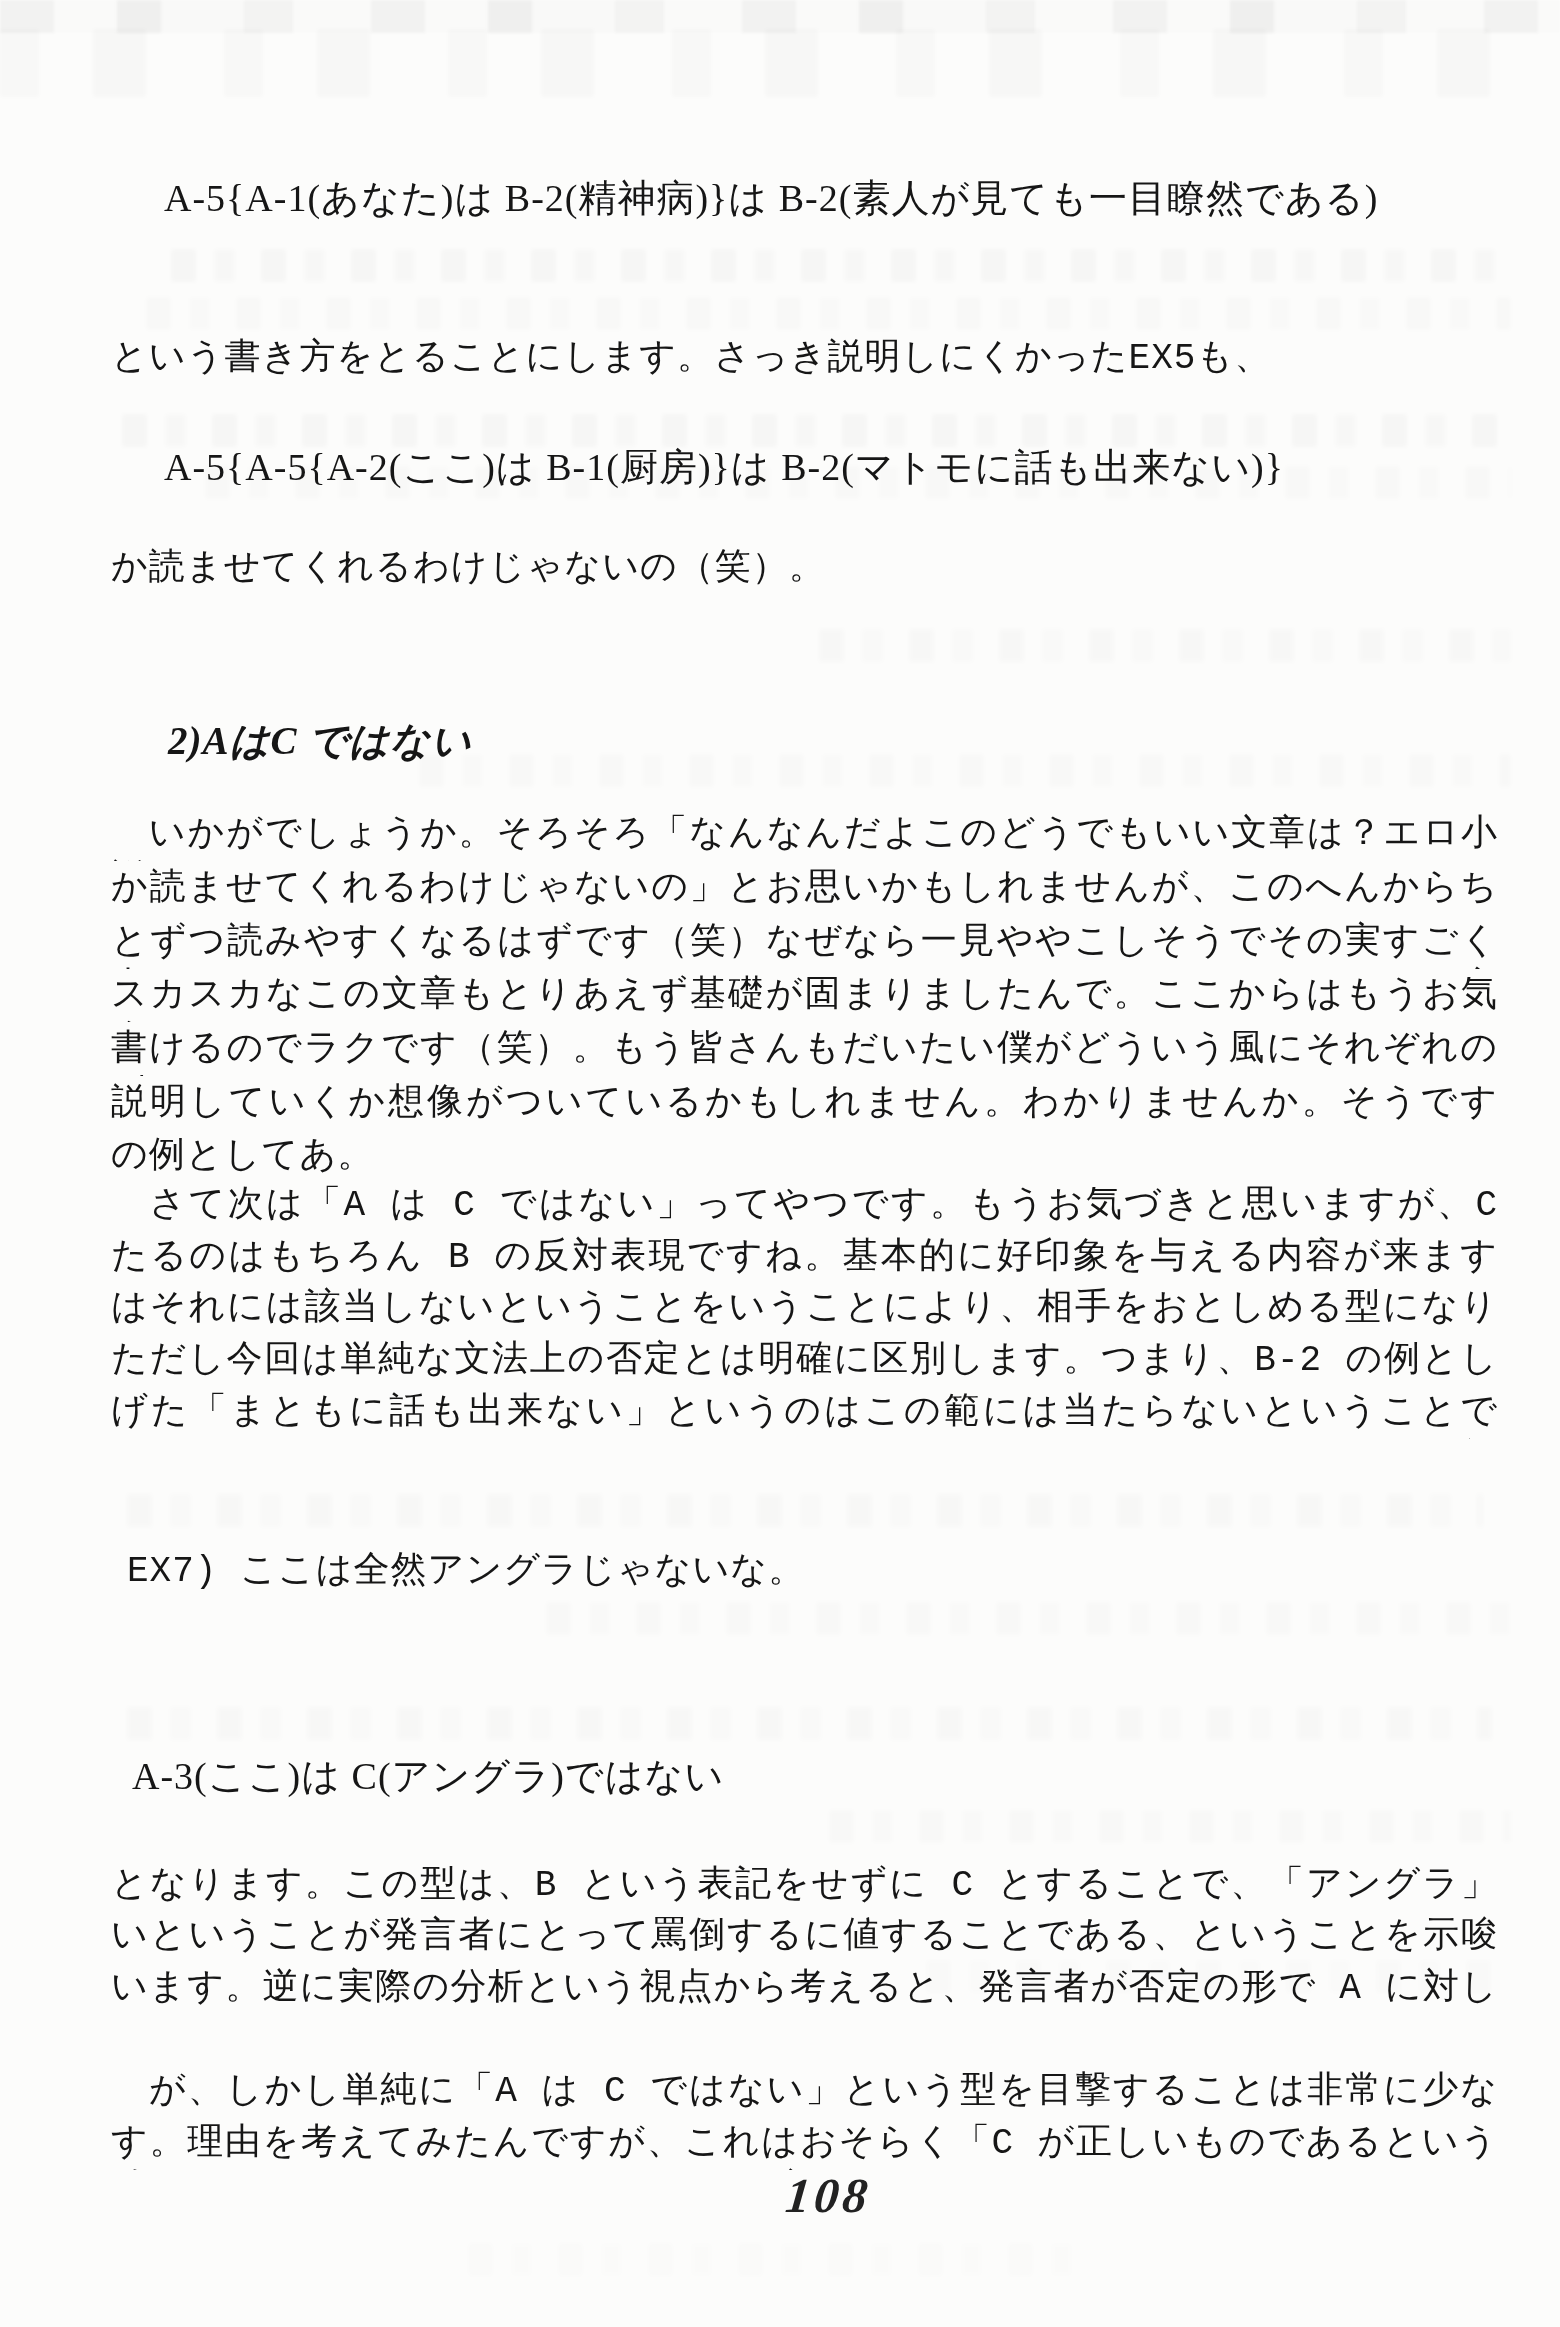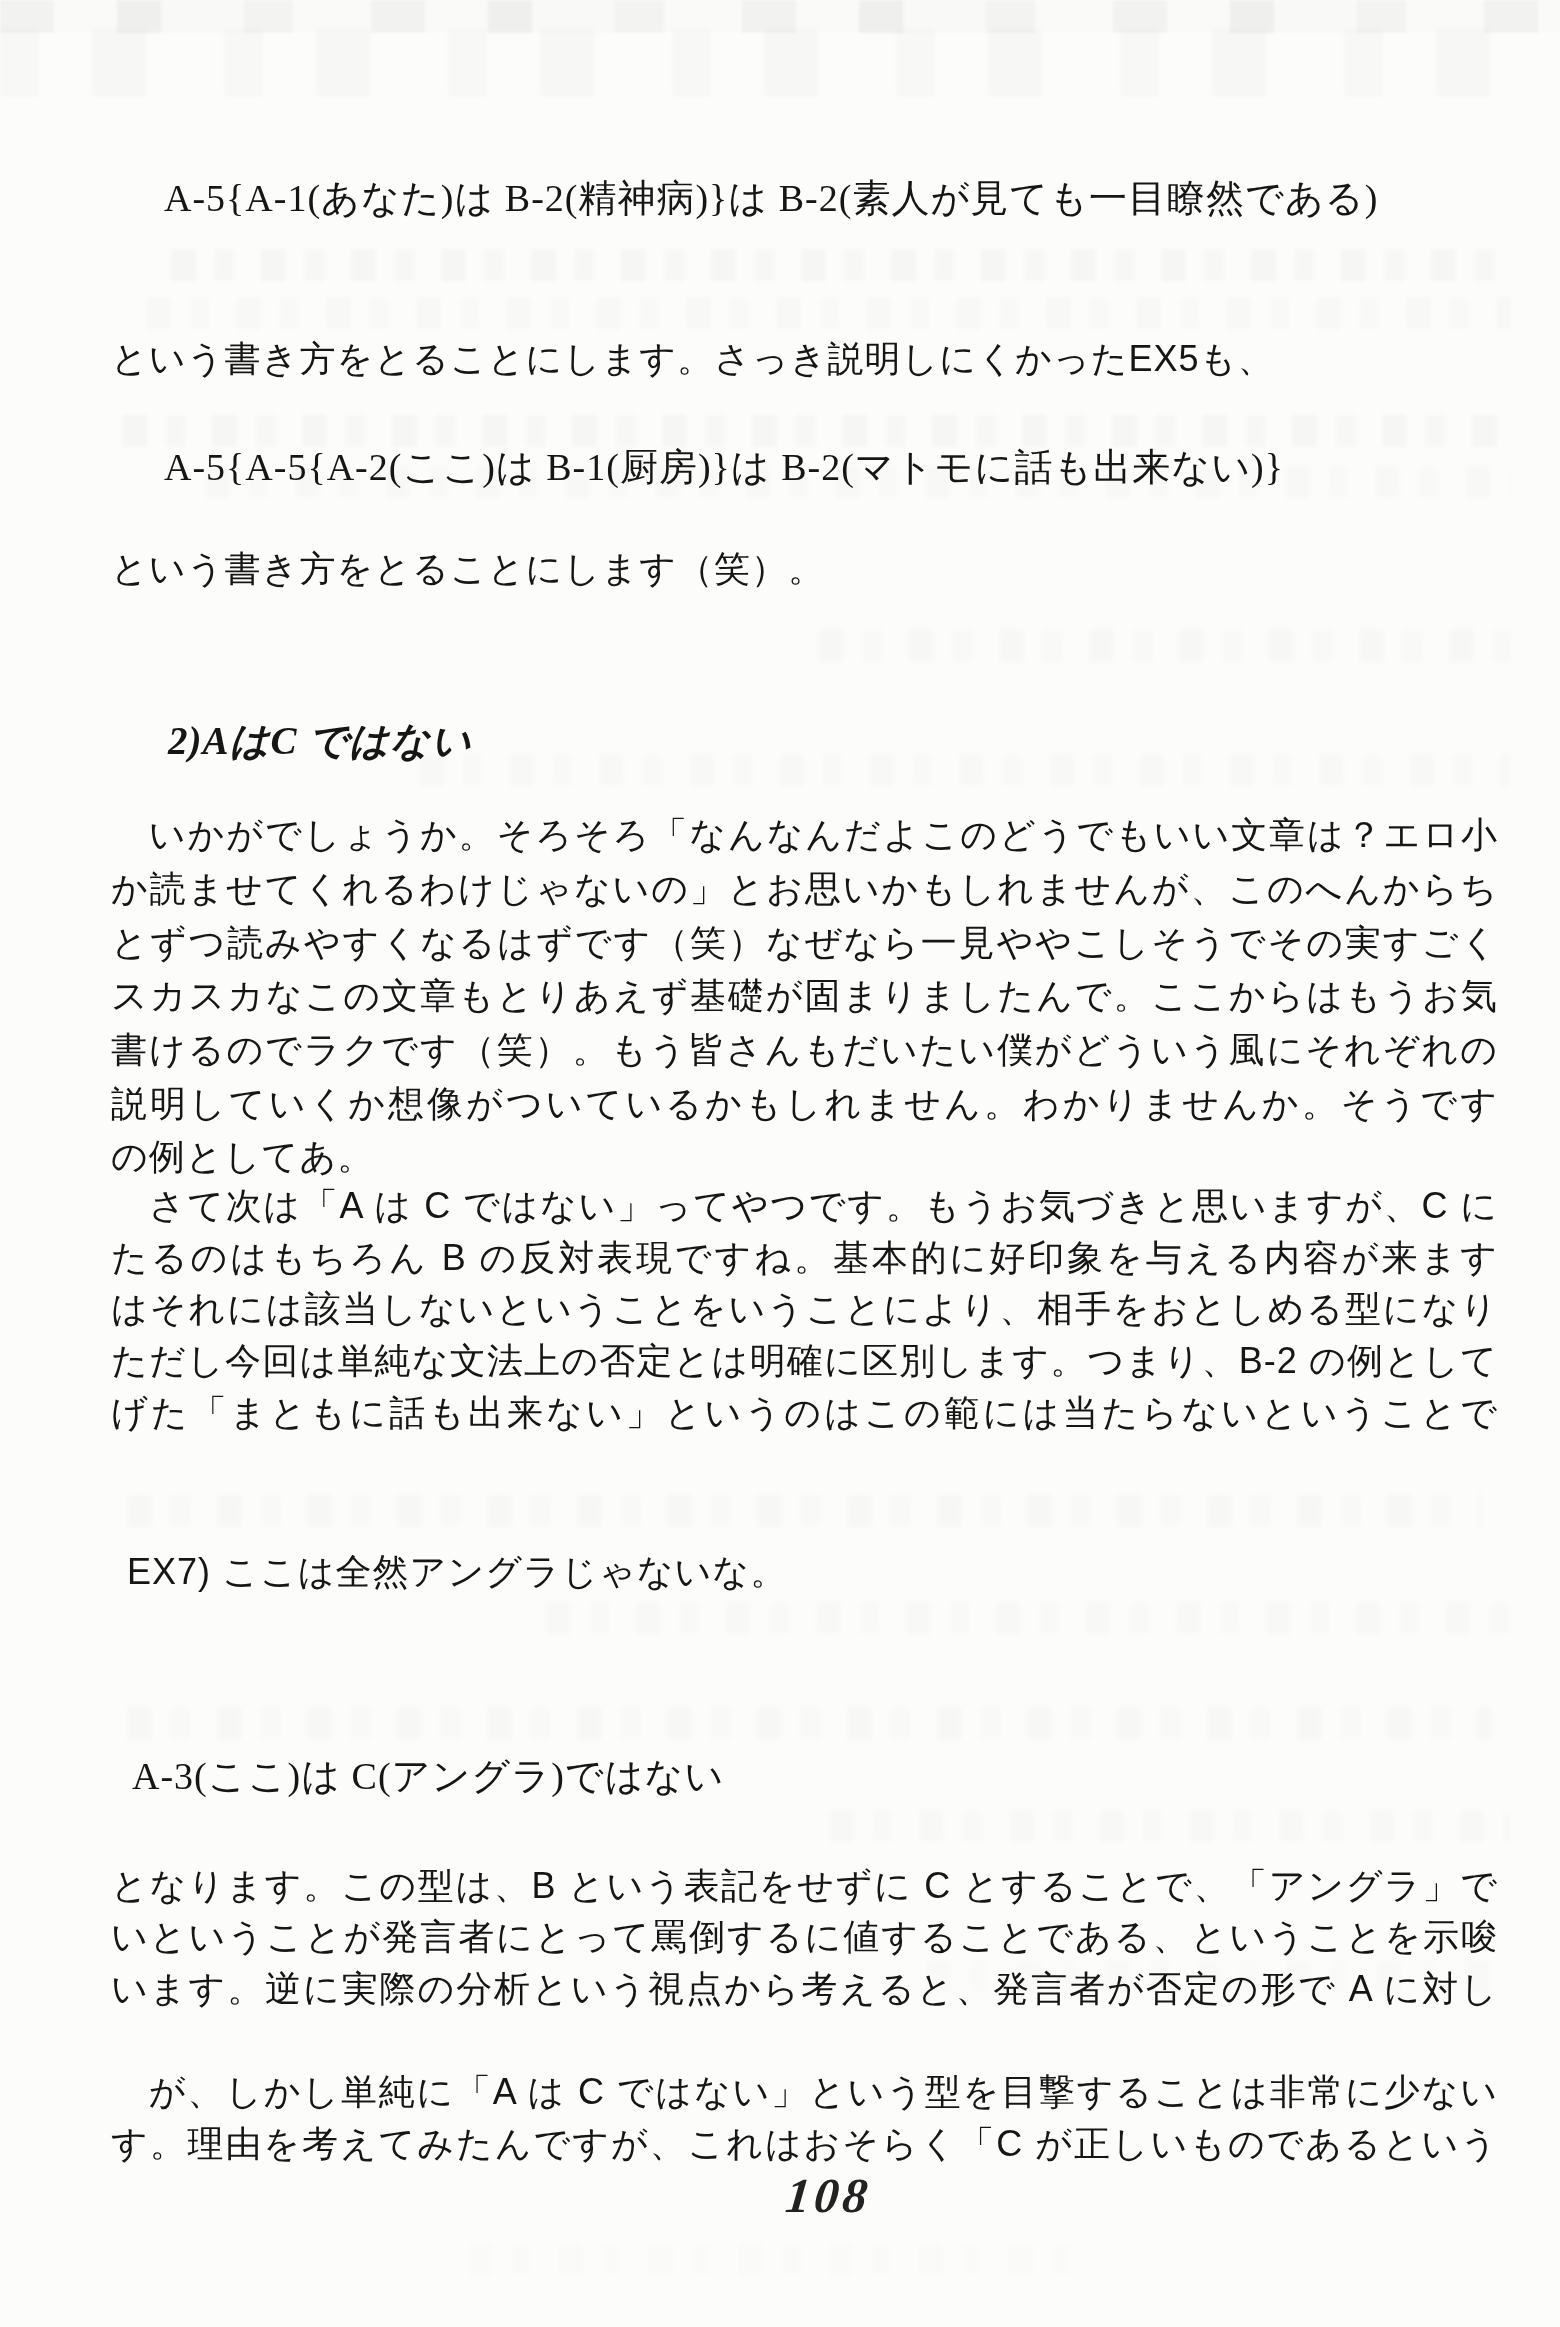--- a/index.html
+++ b/index.html
@@ -37,21 +37,21 @@
     filter:blur(2.4px);opacity:.45;
   }
   .line{
     position:absolute;
     white-space:pre;
     font-size:36px;
     line-height:45px;
     letter-spacing:1px;
   }
   .body-sans{
-    font-family:Liberation Sans, sans-serif;
+    font-family:Liberation Mono, monospace;
     font-weight:500;
   }
   .just{
     white-space:normal;
     width:1387px;
     text-align:justify;
     text-align-last:justify;
     overflow:hidden;
     height:49px;
   }
@@ -94,21 +94,21 @@
   <div class="ghost" style="top:1810px;left:829px;width:683px;opacity:.3"></div>
   <div class="ghost" style="top:1960px;left:926px;width:585px;opacity:.22"></div>
   <div class="ghost" style="top:2243px;left:468px;width:624px;opacity:.18"></div>
 
   <div class="line formula" style="top:176px;left:164px">A-5{A-1(あなた)は B-2(精神病)}は B-2(素人が見ても一目瞭然である)</div>
 
   <div class="line body-sans" style="top:336px;left:111px">という書き方をとることにします。さっき説明しにくかったEX5も、</div>
 
   <div class="line formula" style="top:445px;left:164px">A-5{A-5{A-2(ここ)は B-1(厨房)}は B-2(マトモに話も出来ない)}</div>
 
-  <div class="line body-sans" style="top:546px;left:111px">という書き方をとることにします（笑）。</div>
+  <div class="line body-sans" style="top:546px;left:111px">か読ませてくれるわけじゃないの（笑）。</div>
 
   <div class="line heading" style="top:718px;left:168px">2)AはC ではない</div>
 
   <div class="line body-sans just" style="top:812px;left:111px">　いかがでしょうか。そろそろ「なんなんだよこのどうでもいい文章は？エロ小説と</div>
   <div class="line body-sans just" style="top:866px;left:111px">か読ませてくれるわけじゃないの」とお思いかもしれませんが、このへんからちょっ</div>
   <div class="line body-sans just" style="top:920px;left:111px">とずつ読みやすくなるはずです（笑）なぜなら一見ややこしそうでその実すごく内容</div>
   <div class="line body-sans just" style="top:973px;left:111px">スカスカなこの文章もとりあえず基礎が固まりましたんで。ここからはもうお気楽に</div>
   <div class="line body-sans just" style="top:1027px;left:111px">書けるのでラクです（笑）。もう皆さんもだいたい僕がどういう風にそれぞれの型を</div>
   <div class="line body-sans just" style="top:1081px;left:111px">説明していくか想像がついているかもしれません。わかりませんか。そうですか。ほ</div>
   <div class="line body-sans" style="top:1134px;left:111px">の例としてあ。</div>

